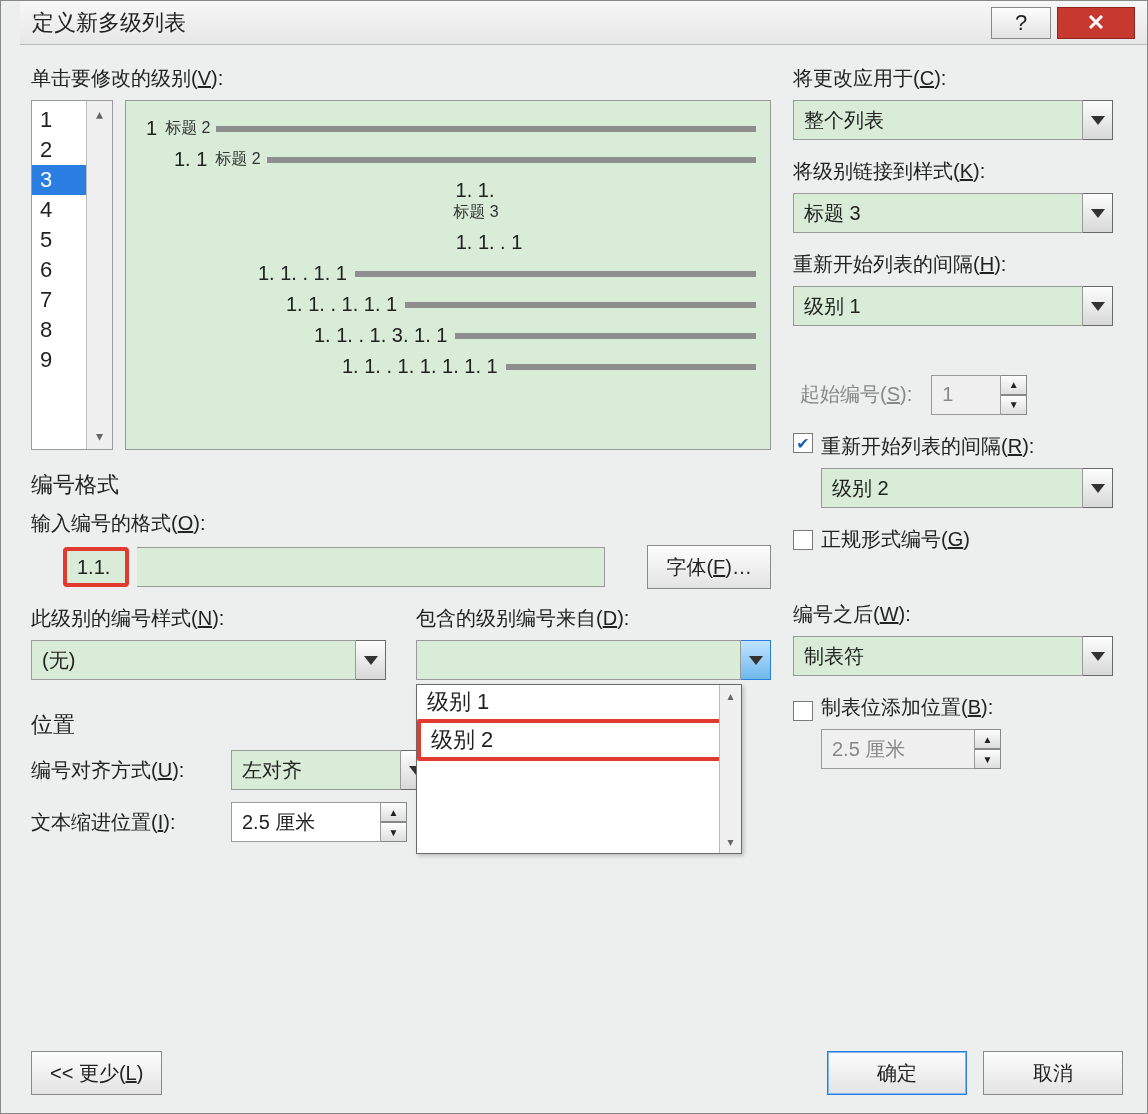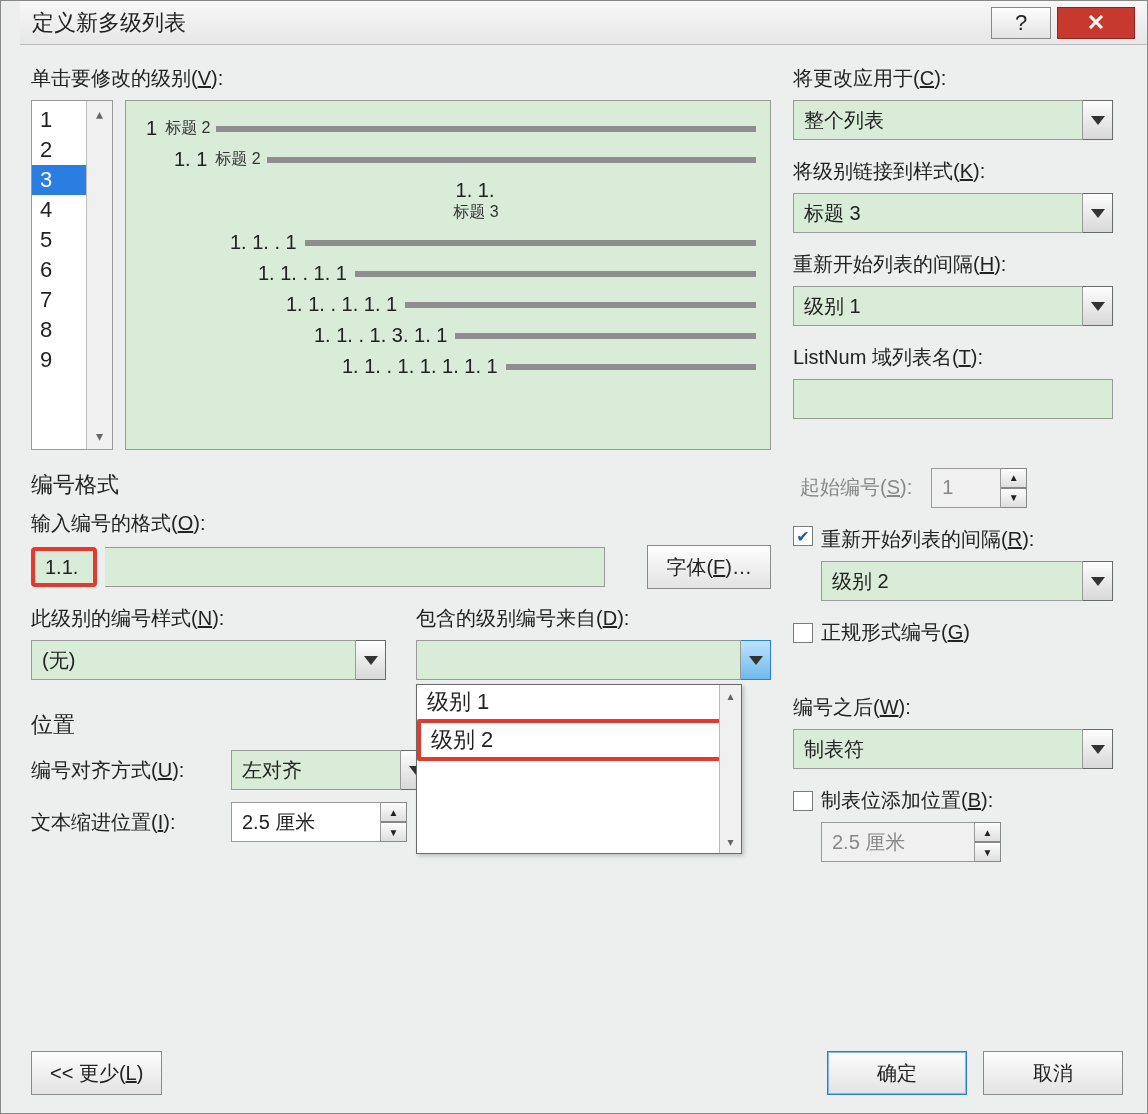--- a/index.html
+++ b/index.html
@@ -112,21 +112,21 @@
             <div class="pv-line" style="padding-left: 28px;">
               <span class="pv-num">1. 1</span>
               <span class="pv-sub">标题 2</span>
               <div class="pv-bar"></div>
             </div>
             <div class="pv-line" style="padding-left: 56px; flex-direction: column;">
               <span class="pv-num">1. 1.</span>
               <span class="pv-sub">标题 3</span>
               <div class="pv-bar bold"></div>
             </div>
-            <div class="pv-line" style="padding-left: 84px;">
+            <div class="pv-line" style="padding-left: 84px; flex-direction: column;">
               <span class="pv-num">1. 1. . 1</span>
               <div class="pv-bar"></div>
             </div>
             <div class="pv-line" style="padding-left: 112px;">
               <span class="pv-num">1. 1. . 1. 1</span>
               <div class="pv-bar"></div>
             </div>
             <div class="pv-line" style="padding-left: 140px;">
               <span class="pv-num">1. 1. . 1. 1. 1</span>
               <div class="pv-bar"></div>
@@ -142,21 +142,21 @@
           </div>
       </div>
 
       <div class="section-title">编号格式</div>
 
       <div class="field">
         <span class="label">
           <span>输入编号的格式(</span><span class="u">O</span><span>):</span>
         </span>
         <div class="row" style="align-items:center;">
-          <div class="input-text highlight-red" style="width:66px;">
+          <div class="input-text highlight-red" style="width:66px;margin-left:32px;">
             <span>1.1.</span>
           </div>
           <div class="input-text" style="flex:1; border-left:none; margin-left:-4px; width:470px;"></div>
           <div style="width:18px;"></div>
           <div class="btn">
             <span>字体(</span>
               <span class="u">F</span>
               <span>)…</span>
           </div>
         </div>
@@ -257,26 +257,20 @@
           <span>重新开始列表的间隔(</span><span class="u">H</span><span>):</span>
         </span>
         <div class="dropbox">
           <div class="input-text val">级别 1</div>
           <div class="drop-arr">
               <div class="tri"></div>
             </div>
         </div>
       </div>
 
-      <div class="field">
-        <span class="label">
-          <span>ListNum 域列表名(</span><span class="u">T</span><span>):</span>
-        </span>
-        <div class="input-text"></div>
-      </div>
 
       <div style="height:30px;"></div>
 
       <div class="field" style="display:flex; align-items:center; gap:12px;">
         <span class="label disabled" style="margin:7px;">
           <span>起始编号(</span><span class="u">S</span><span>):</span>
         </span>
         <div class="spinner">
           <div class="input-text disabled" style="width:70px;">1</div>
           <div class="spin-btns">
@@ -318,21 +312,21 @@
         </span>
         <div class="dropbox">
           <div class="input-text val">制表符</div>
           <div class="drop-arr">
               <div class="tri"></div>
             </div>
         </div>
       </div>
 
       <div class="field">
-        <div style="display:flex; align-items:center;">
+        <div style="display:flex; align-items:flex-end;">
           <span class="checkbox"></span>
           <span class="inline-label">
             <span>制表位添加位置(</span><span class="u">B</span><span>):</span>
           </span>
         </div>
         <div class="spinner" style="margin-top:8px; margin-left:28px; width:180px;">
           <div class="input-text disabled" style="flex:1;">2.5 厘米</div>
           <div class="spin-btns">
               <div>▲</div>
               <div>▼</div>

